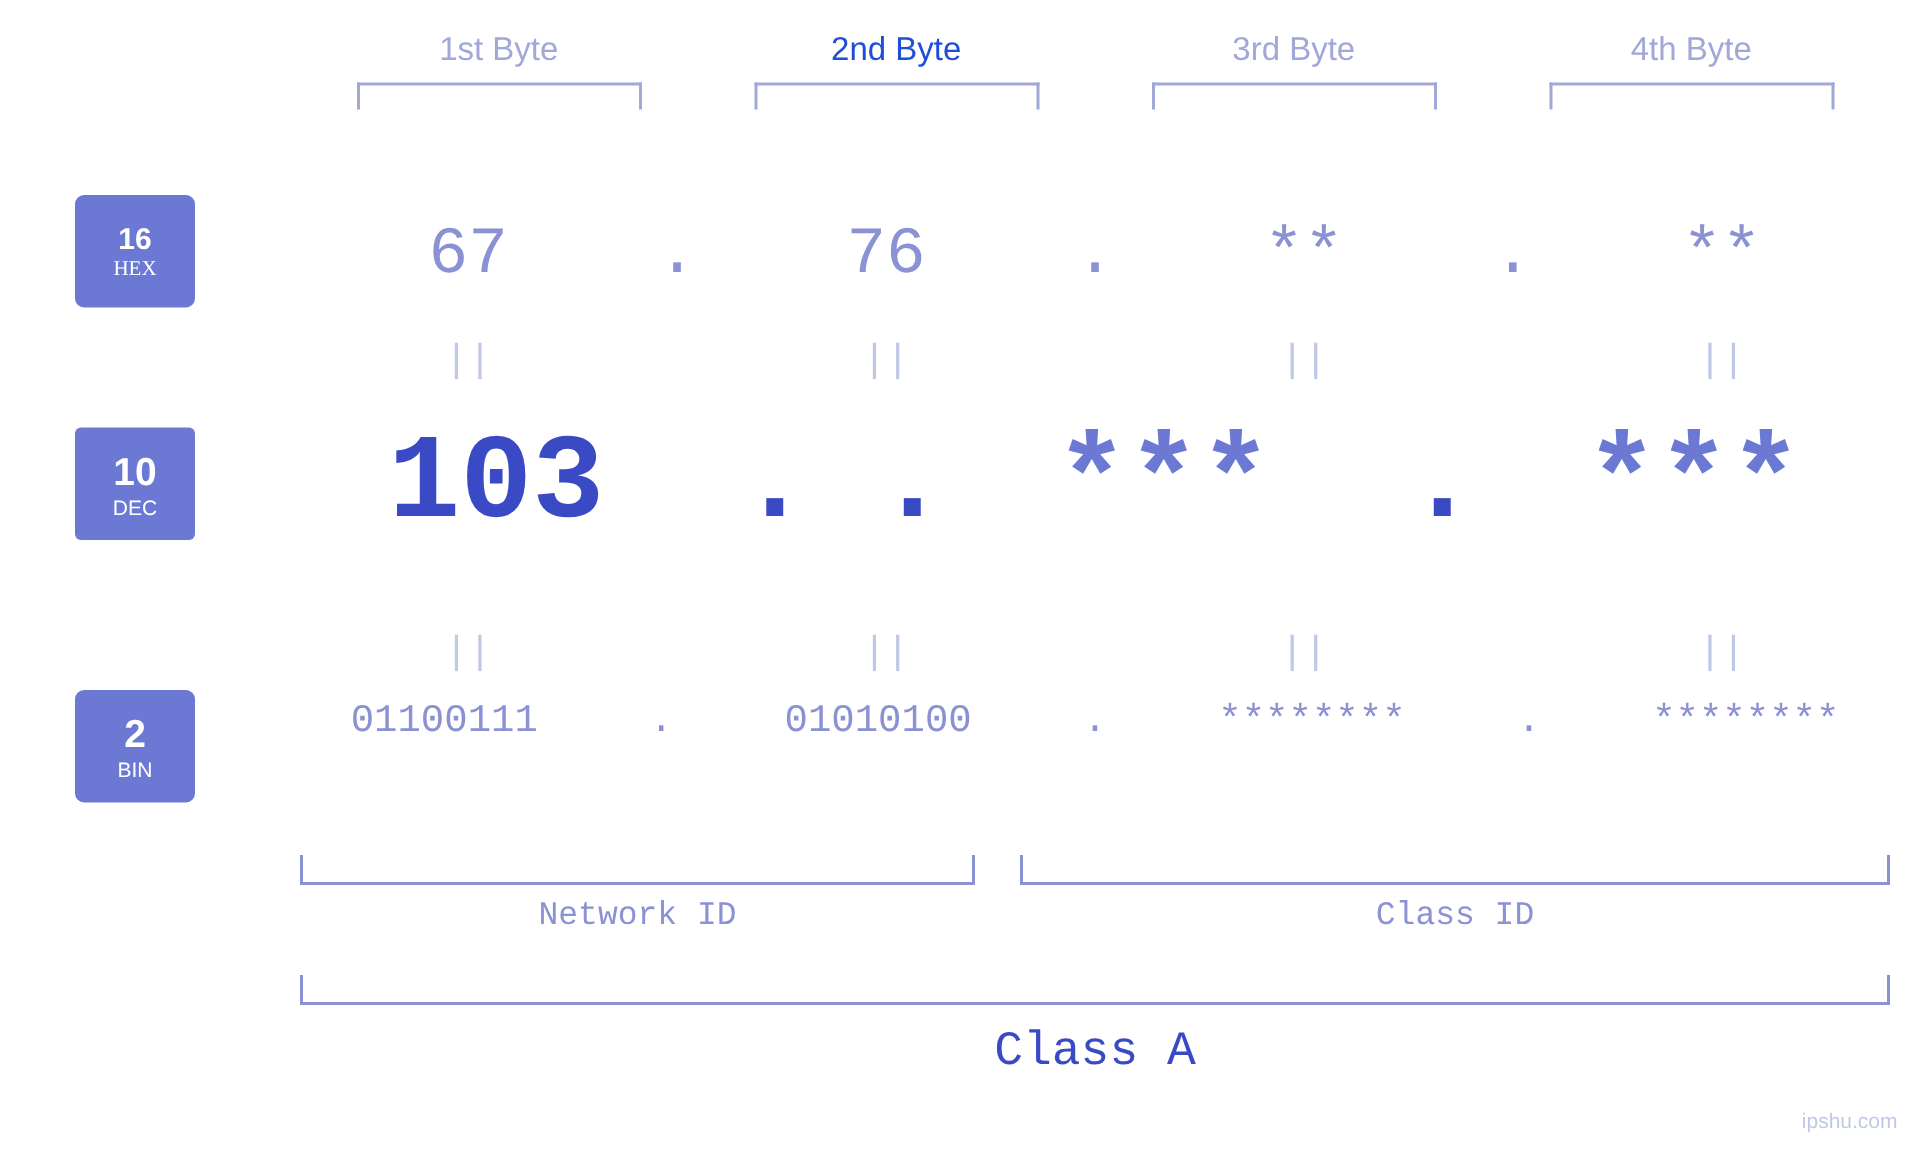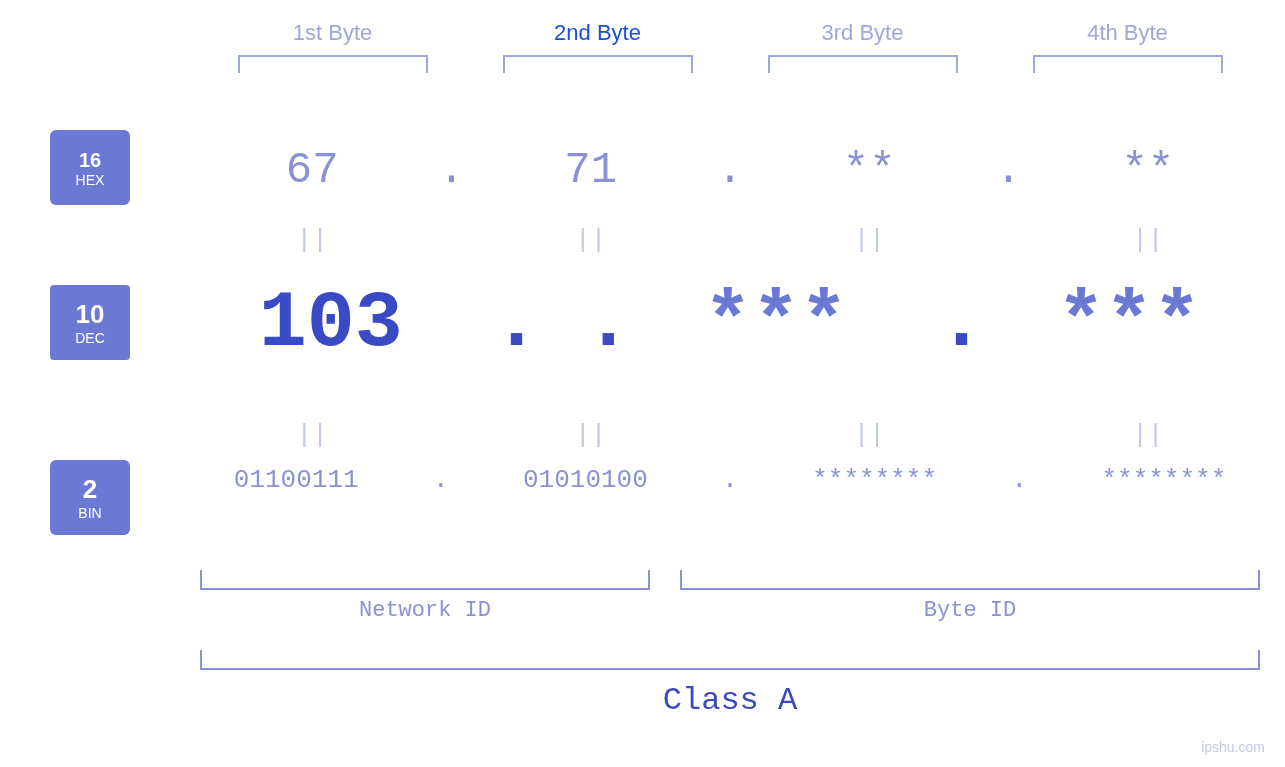--- a/index.html
+++ b/index.html
@@ -34,27 +34,27 @@
 
   <div style="position:absolute; top:55px; left:200px; width:1060px; display:flex; justify-content:space-around;">
     <div style="width:190px; height:18px; border-top:2px solid #a0a8d8; border-left:2px solid #a0a8d8; border-right:2px solid #a0a8d8;"></div>
     <div style="width:190px; height:18px; border-top:2px solid #a0a8d8; border-left:2px solid #a0a8d8; border-right:2px solid #a0a8d8;"></div>
     <div style="width:190px; height:18px; border-top:2px solid #a0a8d8; border-left:2px solid #a0a8d8; border-right:2px solid #a0a8d8;"></div>
     <div style="width:190px; height:18px; border-top:2px solid #a0a8d8; border-left:2px solid #a0a8d8; border-right:2px solid #a0a8d8;"></div>
   </div>
 
   <div style="position:absolute; top:130px; left:50px; background:#6b79d4; color:white; border-radius:6px; width:80px; height:75px; display:flex; flex-direction:column; align-items:center; justify-content:center;">
     <span style="font-size:20px; font-weight:bold; font-family:Arial,sans-serif; line-height:1.2;">16</span>
-    <span style="font-size:14px; font-family:Liberation Sans, sans-serif;">HEX</span>
+    <span style="font-size:14px; font-family:Liberation Serif, serif;">HEX</span>
   </div>
 
   <div style="position:absolute; top:145px; left:200px; width:1060px; display:flex; align-items:center; justify-content:space-around;">
     <div style="width:200px; text-align:center; color:#8a92d4; font-size:44px; font-family:'Courier New',Courier,monospace;">67</div>
     <div style="width:30px; text-align:center; color:#8a92d4; font-size:44px; font-family:'Courier New',Courier,monospace;">.</div>
-    <div style="width:200px; text-align:center; color:#8a92d4; font-size:44px; font-family:'Courier New',Courier,monospace;">71</div>
+    <div style="width:200px; text-align:center; color:#8a92d4; font-size:44px; font-family:'Courier New',Courier,monospace;">76</div>
     <div style="width:30px; text-align:center; color:#8a92d4; font-size:44px; font-family:'Courier New',Courier,monospace;">.</div>
     <div style="width:200px; text-align:center; color:#8a92d4; font-size:44px; font-family:'Courier New',Courier,monospace;">**</div>
     <div style="width:30px; text-align:center; color:#8a92d4; font-size:44px; font-family:'Courier New',Courier,monospace;">.</div>
     <div style="width:200px; text-align:center; color:#8a92d4; font-size:44px; font-family:'Courier New',Courier,monospace;">**</div>
   </div>
 
   <div style="position:absolute; top:225px; left:200px; width:1060px; display:flex; align-items:center; justify-content:space-around;">
     <div style="width:200px; text-align:center; color:#c0c8e8; font-size:26px; font-family:'Courier New',Courier,monospace;">||</div>
     <div style="width:30px;"></div>
     <div style="width:200px; text-align:center; color:#c0c8e8; font-size:26px; font-family:'Courier New',Courier,monospace;">||</div>
@@ -102,21 +102,21 @@
     <div style="width:30px; text-align:center; color:#8a92d4; font-size:26px; font-family:'Courier New',Courier,monospace;">.</div>
     <div style="width:200px; text-align:center; color:#8a92d4; font-size:26px; font-family:'Courier New',Courier,monospace;">********</div>
   </div>
 
   <div style="position:absolute; top:570px; left:200px; width:450px; height:20px; border-bottom:2px solid #8a92d4; border-left:2px solid #8a92d4; border-right:2px solid #8a92d4;"></div>
 
   <div style="position:absolute; top:570px; left:680px; width:580px; height:20px; border-bottom:2px solid #8a92d4; border-left:2px solid #8a92d4; border-right:2px solid #8a92d4;"></div>
 
   <div style="position:absolute; top:598px; left:200px; width:450px; text-align:center; color:#8a92d4; font-size:22px; font-family:'Courier New',Courier,monospace;">Network ID</div>
 
-  <div style="position:absolute; top:598px; left:680px; width:580px; text-align:center; color:#8a92d4; font-size:22px; font-family:'Courier New',Courier,monospace;">Byte ID</div>
+  <div style="position:absolute; top:598px; left:680px; width:580px; text-align:center; color:#8a92d4; font-size:22px; font-family:'Courier New',Courier,monospace;">Class ID</div>
 
   <div style="position:absolute; top:650px; left:200px; width:1060px; height:20px; border-bottom:2px solid #8a92d4; border-left:2px solid #8a92d4; border-right:2px solid #8a92d4;"></div>
 
   <div style="position:absolute; top:682px; left:200px; width:1060px; text-align:center; color:#3a4ac4; font-size:32px; font-family:'Courier New',Courier,monospace;">Class A</div>
 
   <div style="position:absolute; bottom:12px; right:20px; color:#c0c8e8; font-size:14px; font-family:Arial,sans-serif;">ipshu.com</div>
 
 </div>
 
 </body></html>

